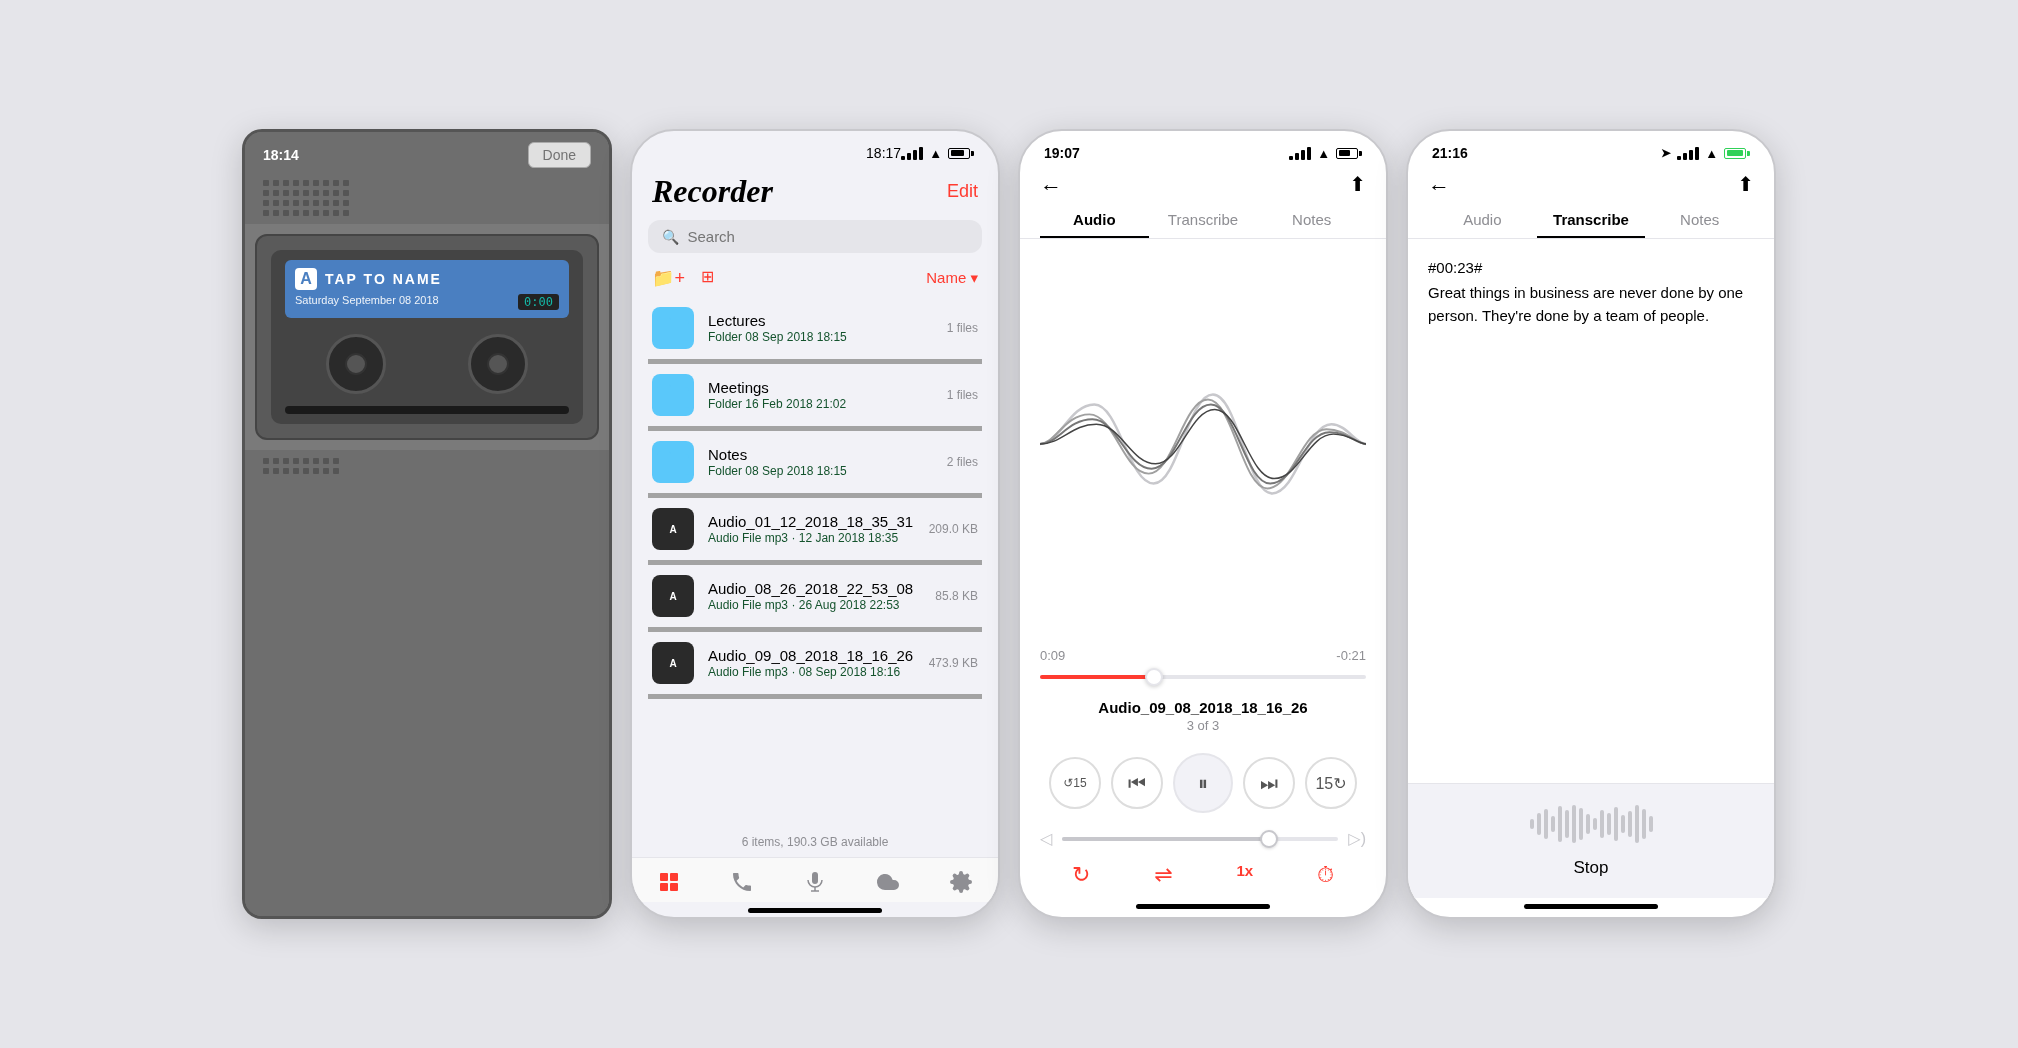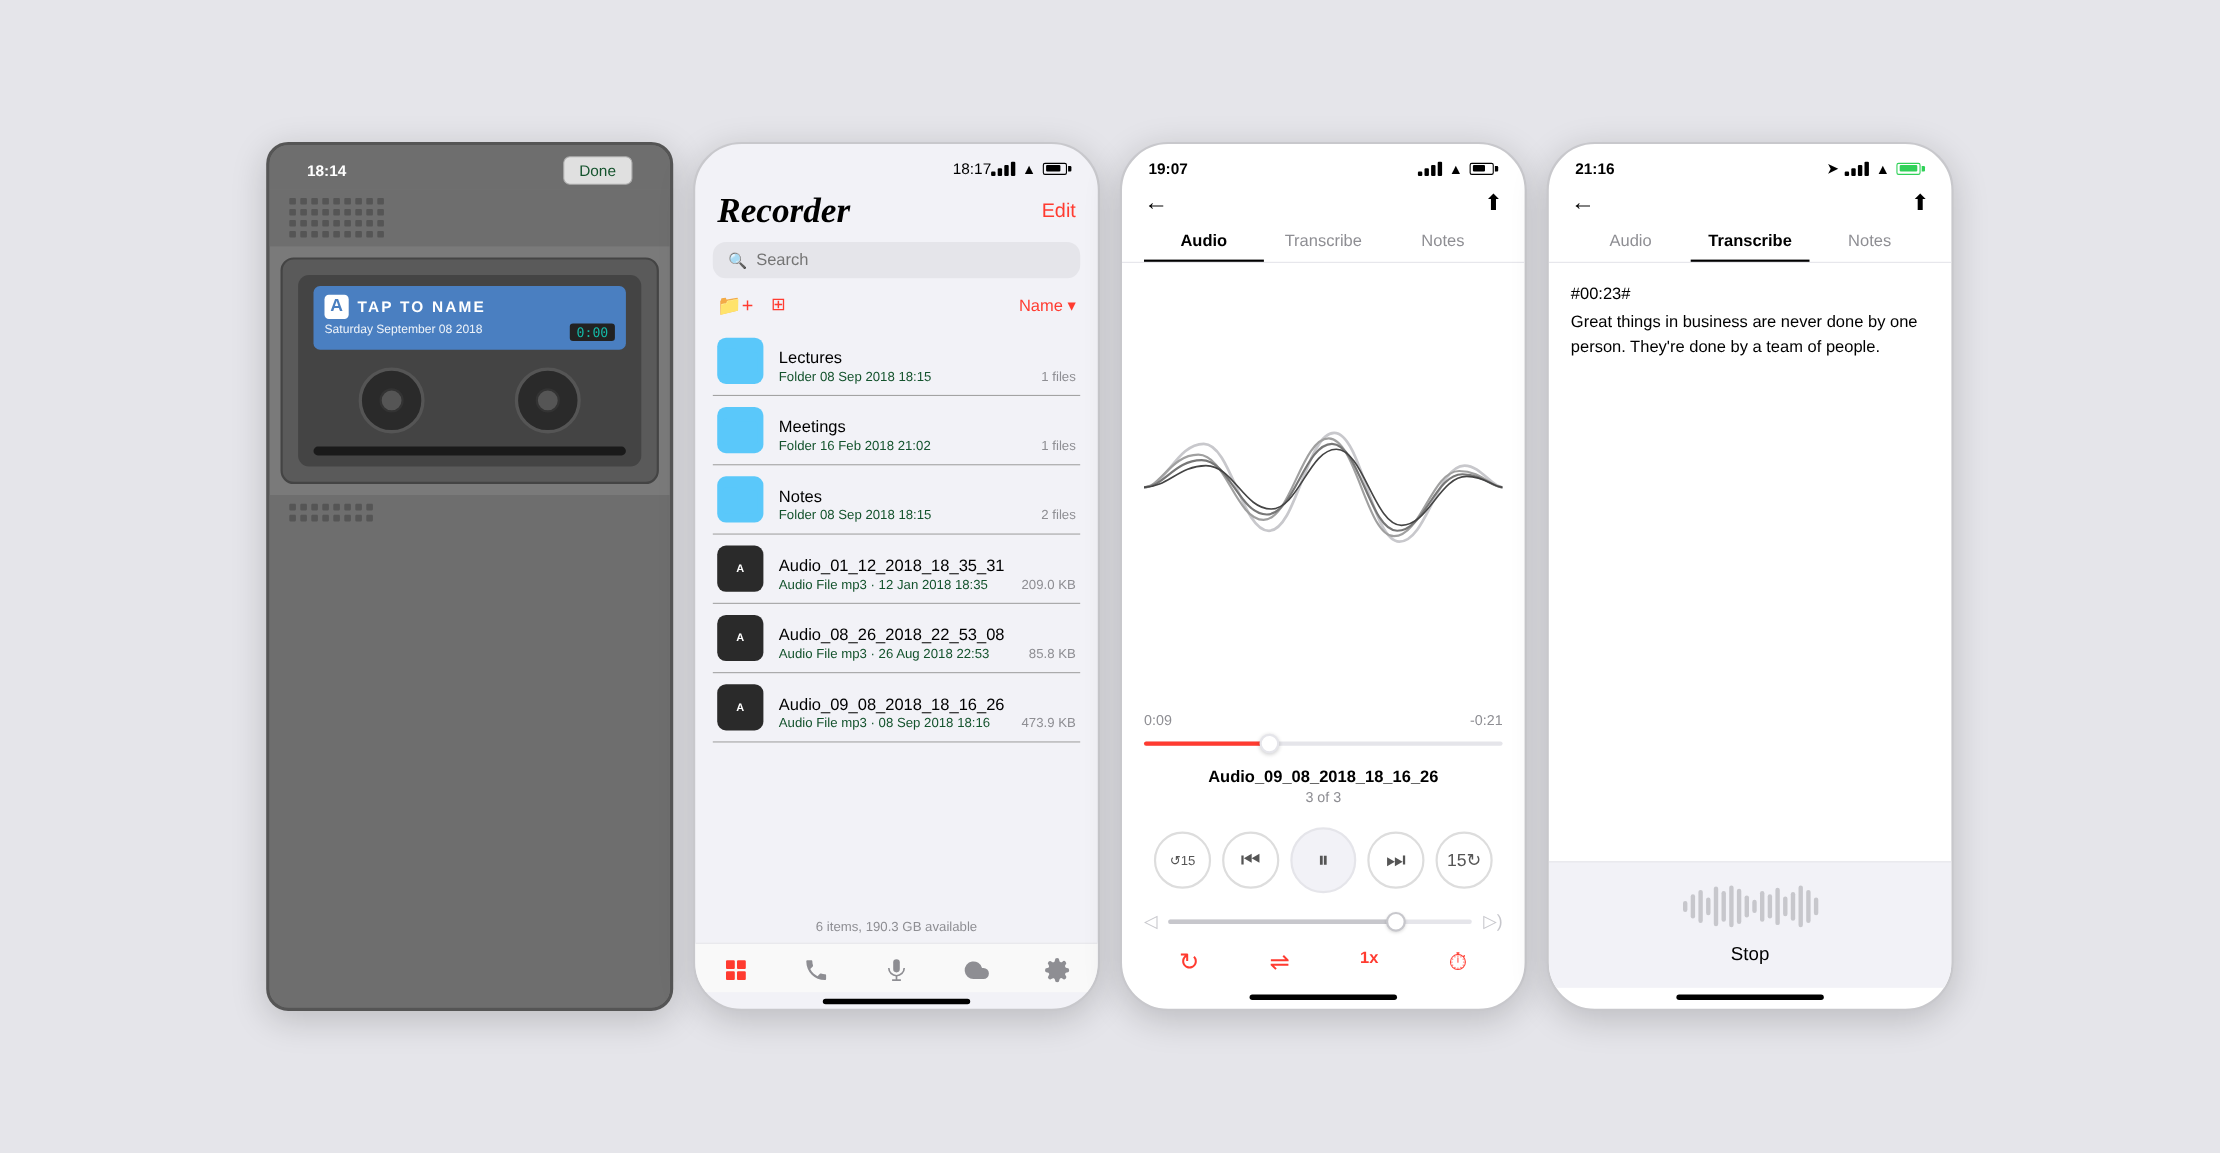--- a/index.html
+++ b/index.html
@@ -31,32 +31,32 @@
       background: #7a7a7a;
       border-radius: 20px;
       border: 3px solid #555;
       display: flex;
       flex-direction: column;
       overflow: hidden;
     }
 
     .p1-status {
       background: #6e6e6e;
-      padding: 10px 34px 4px;
+      padding: 10px 18px 4px;
       display: flex;
       justify-content: space-between;
       align-items: center;
     }
     .p1-done-btn {
       background: #e0e0e0;
       border: 1px solid #aaa;
       border-radius: 6px;
       padding: 4px 14px;
       font-size: 14px;
-      color: #14532d;
+      color: #737373;
       cursor: pointer;
     }
 
     .p1-speaker-grille {
       background: #6e6e6e;
       display: flex;
       gap: 4px;
       padding: 8px 18px;
       flex-direction: column;
     }
@@ -265,23 +265,23 @@
       align-items: center;
       padding: 4px 20px 8px;
     }
     .sort-icons { display: flex; gap: 16px; }
     .sort-icon { color: #ff3b30; font-size: 18px; cursor: pointer; }
     .sort-label { color: #ff3b30; font-size: 15px; cursor: pointer; }
 
     .p2-list { flex: 1; overflow-y: auto; padding: 0 16px; }
     .list-item {
       display: flex;
-      align-items: flex-end;
+      align-items: center;
       padding: 10px 4px;
-      border-bottom: 1px solid #a3a3a3;
+      border-bottom: 5px solid #a3a3a3;
       gap: 14px;
       cursor: pointer;
     }
     .list-item-icon {
       width: 42px;
       height: 42px;
       background: #5ac8fa;
       border-radius: 8px;
       display: flex;
       align-items: center;

